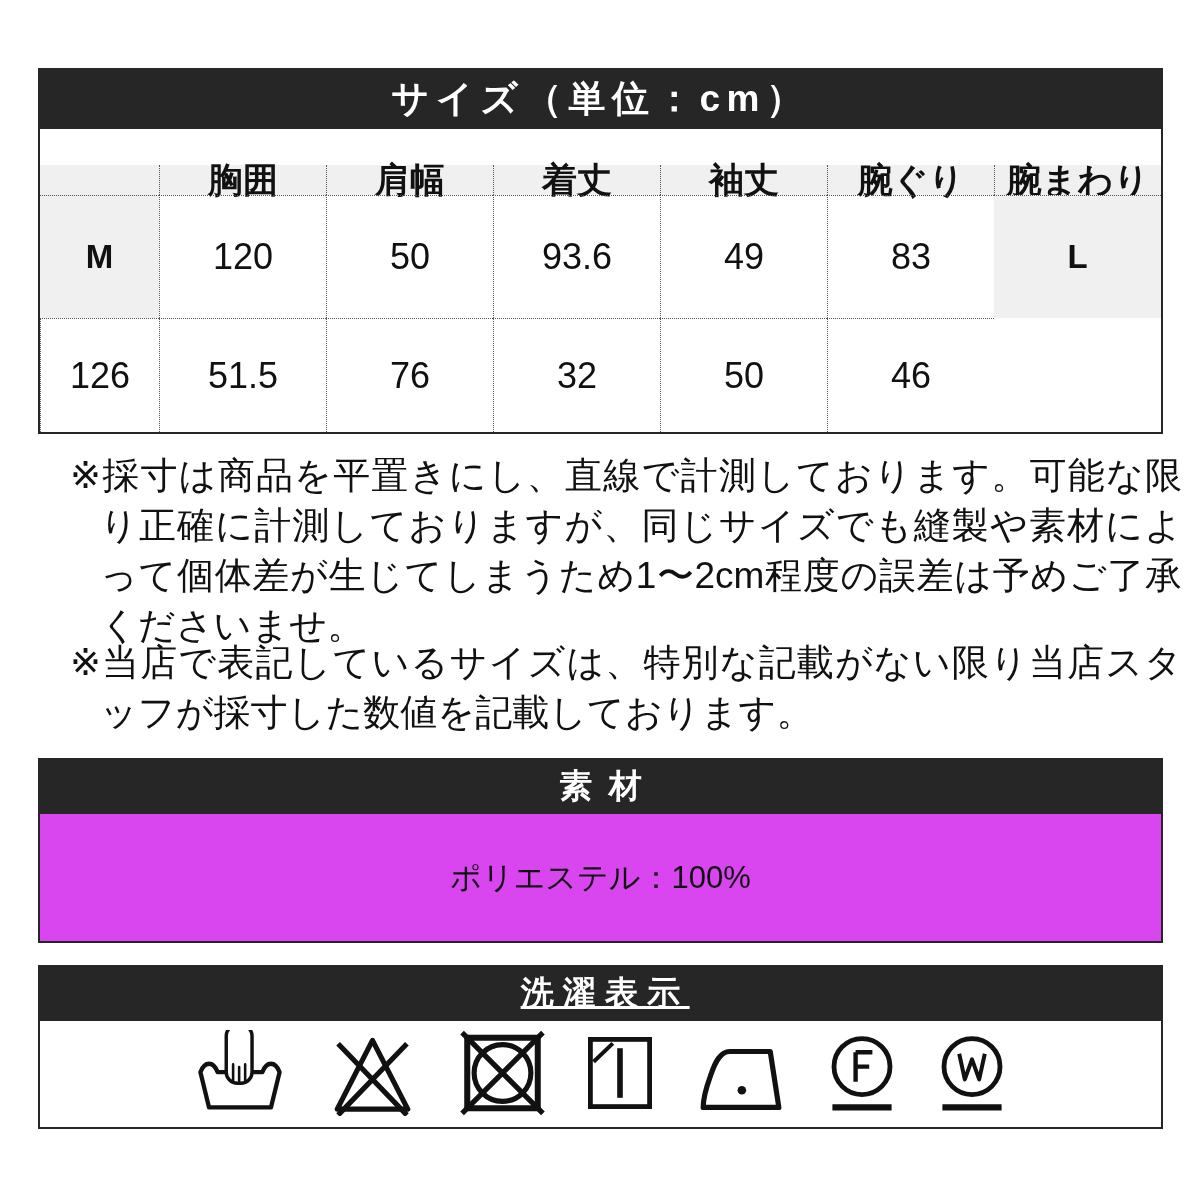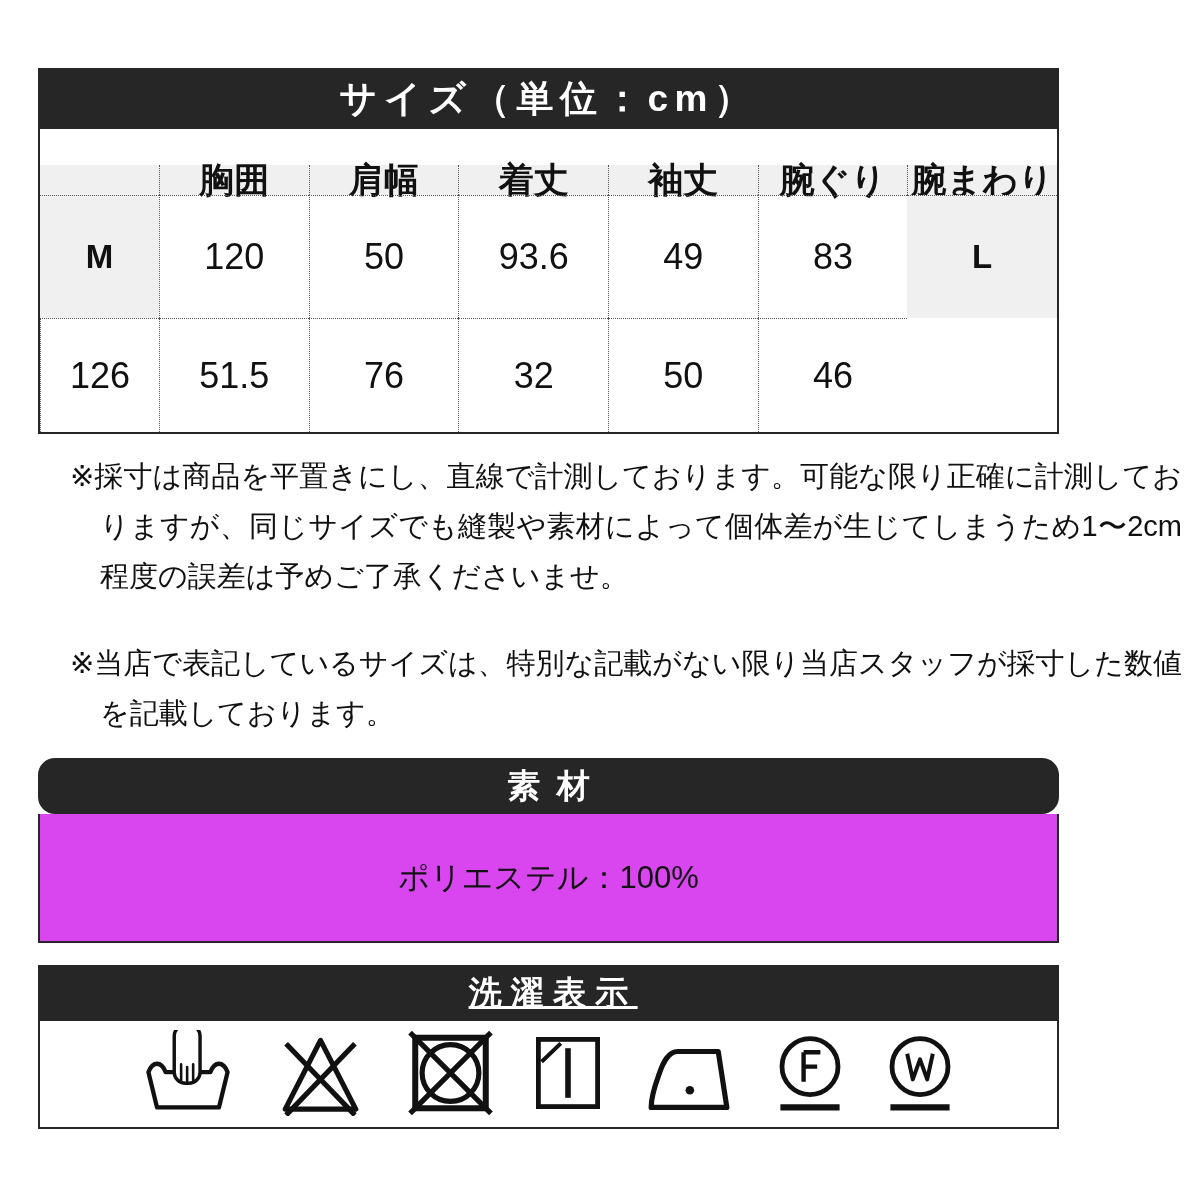--- a/index.html
+++ b/index.html
@@ -1,42 +1,42 @@
 <!DOCTYPE html>
 <html><head>
 <meta charset="utf-8">
 <style>
   html,body{margin:0;padding:0;background:#ffffff;}
   body{font-family:"Liberation Sans","DejaVu Sans",sans-serif;color:#111;}
   .canvas{position:relative;width:1200px;height:1200px;background:#fff;overflow:hidden;}
 
-  .block{position:absolute;left:38px;width:1021px;}
+  .block{position:absolute;left:38px;width:1125px;}
 
   
   .bar{background:#262626;color:#ffffff;display:flex;align-items:center;justify-content:center;
        font-weight:bold;}
   .size-bar{height:61px;font-size:37px;letter-spacing:0.18em;}
   .mini-bar{height:56px;font-size:33px;}
-  .mat-bar{letter-spacing:0.5em;text-indent:0.5em;border-radius:17px;}
+  .mat-bar{letter-spacing:0.5em;text-indent:0.5em;}
   .wash-bar{letter-spacing:0.28em;text-indent:0.28em;text-decoration:underline;}
 
   
   .table-block{top:68px;}
   .grid{display:grid;grid-template-columns:119px repeat(6,1fr);
         grid-template-rows:66px 123px 114px;
         border:2px solid #262626;border-top:none;background:#fff;}
   .c{display:flex;align-items:center;justify-content:center;font-size:36px;
      border-left:1px dotted #555;border-top:1px dotted #555;}
   .c.nl{border-left:none;}
   .c.nt{border-top:none;}
   .c.hd{background:#f0f0f0;font-weight:bold;font-size:35px;margin-top:36px;}
   .c.lbl{background:#f0f0f0;font-weight:bold;font-size:33px;}
 
   
-  .note{position:absolute;left:70px;width:1082px;margin:0;font-size:29px;line-height:50px;
+  .note{position:absolute;left:70px;width:1082px;margin:0;font-size:37px;line-height:50px;
         color:#111;padding-left:30px;text-indent:-30px;text-align:justify;}
   .note1{top:451px;}
   .note2{top:638px;}
 
   
   .material-block{top:758px;}
   .mat-body{height:127px;border:2px solid #262626;border-top:none;background:#d946ef;
             display:flex;align-items:center;justify-content:center;font-size:31px;}
   .laundry-block{top:965px;}
   .wash-body{height:108px;border:2px solid #262626;border-top:none;background:#fff;

